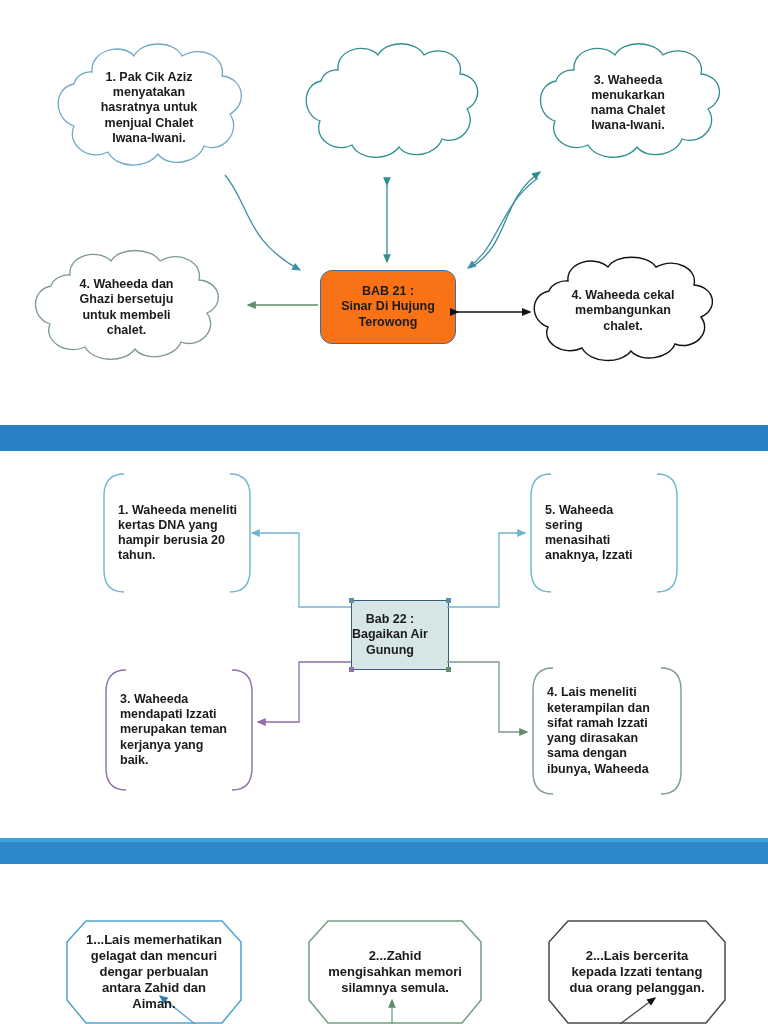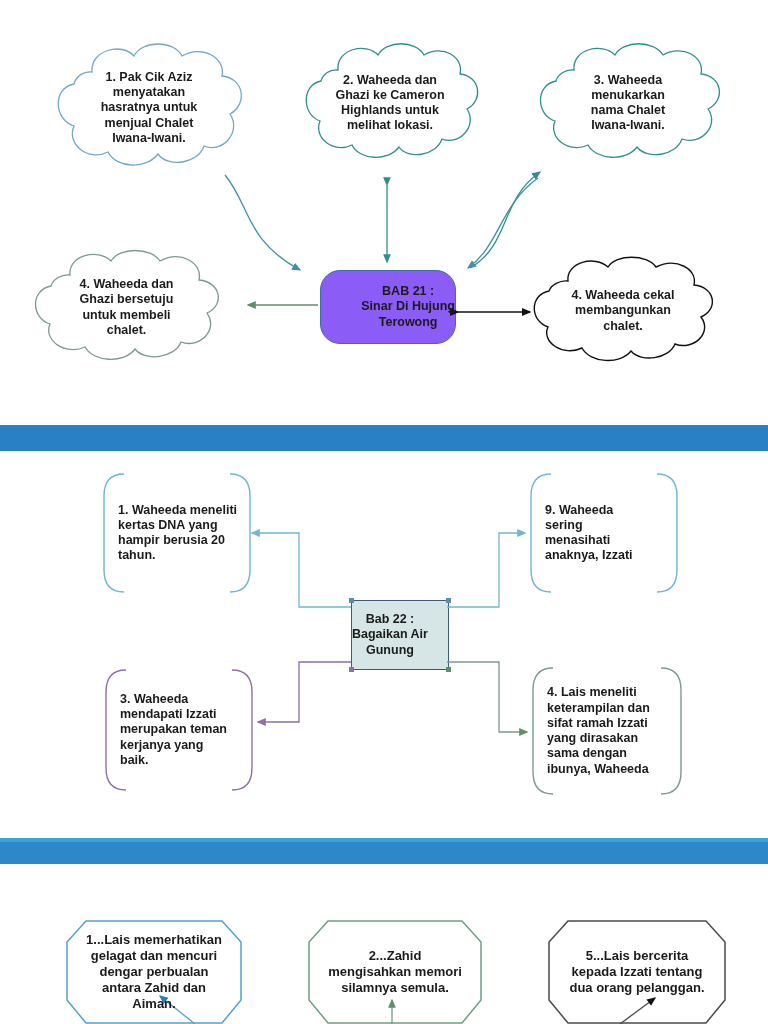--- a/index.html
+++ b/index.html
@@ -37,22 +37,22 @@
     position:absolute;
     display:flex;align-items:center;justify-content:center;
     text-align:center;
   }
   .cloud .node-text{font-size:12.5px;padding:0 26px;}
   .cloud svg{position:absolute;left:0;top:0;width:100%;height:100%;}
 
   
   #bab21-box{
     position:absolute;left:320px;top:270px;width:134px;height:72px;
-    background:#8b5cf6;border:1.6px solid #3c6ea5;border-radius:20px;
-    display:flex;align-items:center;justify-content:flex-end;text-align:center;
+    background:#f97316;border:1.6px solid #3c6ea5;border-radius:12px;
+    display:flex;align-items:center;justify-content:center;text-align:center;
   }
   #bab21-box .node-text{font-size:12.5px;}
 
   
   .bracket{
     position:absolute;
     display:flex;align-items:center;
   }
   .bracket svg{position:absolute;left:0;top:0;width:100%;height:100%;}
   .bracket .node-text{
@@ -150,24 +150,20 @@
 Iwana-Iwani.</div>
   </div>
 
   <div class="cloud" id="cloud-2" style="left:296px;top:38px;width:188px;height:130px;">
     <svg viewBox="0 0 188 130" preserveAspectRatio="none">
       <path d="M42,32 C40,11 70,4 82,17 C90,2 120,2 128,17 C147,6 168,19 164,36
                C184,38 188,62 171,71 C182,88 163,108 146,101
                C140,118 112,122 103,109 C92,124 63,122 56,107
                C38,116 17,100 24,83 C6,77 5,47 25,43 C27,36 34,31 42,32 Z" fill="#ffffff" stroke="#2f8f8f" stroke-width="1.3"></path>
     </svg>
-    <div class="node-text">2.  Waheeda dan
-Ghazi ke Cameron
-Highlands untuk
-melihat lokasi.</div>
   </div>
 
   <div class="cloud" id="cloud-3" style="left:530px;top:38px;width:196px;height:130px;">
     <svg viewBox="0 0 196 130" preserveAspectRatio="none">
       <path d="M44,32 C42,11 72,4 85,17 C93,2 124,2 133,17 C153,6 175,19 171,36
                C192,38 196,62 178,71 C190,88 170,108 152,101
                C146,118 117,122 107,109 C96,124 66,122 58,107
                C39,116 18,100 25,83 C6,77 5,47 26,43 C28,36 36,31 44,32 Z" fill="#ffffff" stroke="#2f8f8f" stroke-width="1.3"></path>
     </svg>
     <div class="node-text">3.  Waheeda
@@ -218,21 +214,21 @@
       kertas DNA yang
       hampir berusia 20
       tahun.</div>
   </div>
 
   <div class="bracket" id="bx-2" style="left:525px;top:472px;width:158px;height:122px;">
     <svg viewBox="0 0 158 122" preserveAspectRatio="none">
       <path d="M26,2 C12,2 6,10 6,24 L6,98 C6,112 12,120 26,120" fill="none" stroke="#6fb6d0" stroke-width="1.4"></path>
       <path d="M132,2 C146,2 152,10 152,24 L152,98 C152,112 146,120 132,120" fill="none" stroke="#6fb6d0" stroke-width="1.4"></path>
     </svg>
-    <div class="node-text">9.   Waheeda
+    <div class="node-text">5.   Waheeda
       sering
       menasihati
       anaknya, Izzati</div>
   </div>
 
   <div class="bracket" id="bx-3" style="left:100px;top:668px;width:158px;height:124px;">
     <svg viewBox="0 0 158 124" preserveAspectRatio="none">
       <path d="M26,2 C12,2 6,10 6,24 L6,100 C6,114 12,122 26,122" fill="none" stroke="#8f6fa8" stroke-width="1.4"></path>
       <path d="M132,2 C146,2 152,10 152,24 L152,100 C152,114 146,122 132,122" fill="none" stroke="#8f6fa8" stroke-width="1.4"></path>
     </svg>
@@ -285,18 +281,18 @@
     </svg>
     <div class="node-text">2...Zahid
 mengisahkan memori
 silamnya semula.</div>
   </div>
 
   <div class="octa" id="oc-3" style="left:548px;top:920px;width:178px;height:104px;">
     <svg viewBox="0 0 178 104" preserveAspectRatio="none">
       <path d="M20,1 L158,1 L177,22 L177,80 L158,103 L20,103 L1,80 L1,22 Z" fill="#ffffff" stroke="#4a4a4a" stroke-width="1.5"></path>
     </svg>
-    <div class="node-text">5...Lais bercerita
+    <div class="node-text">2...Lais bercerita
 kepada Izzati tentang
 dua orang pelanggan.</div>
   </div>
 
 </div>
 
 </body></html>

